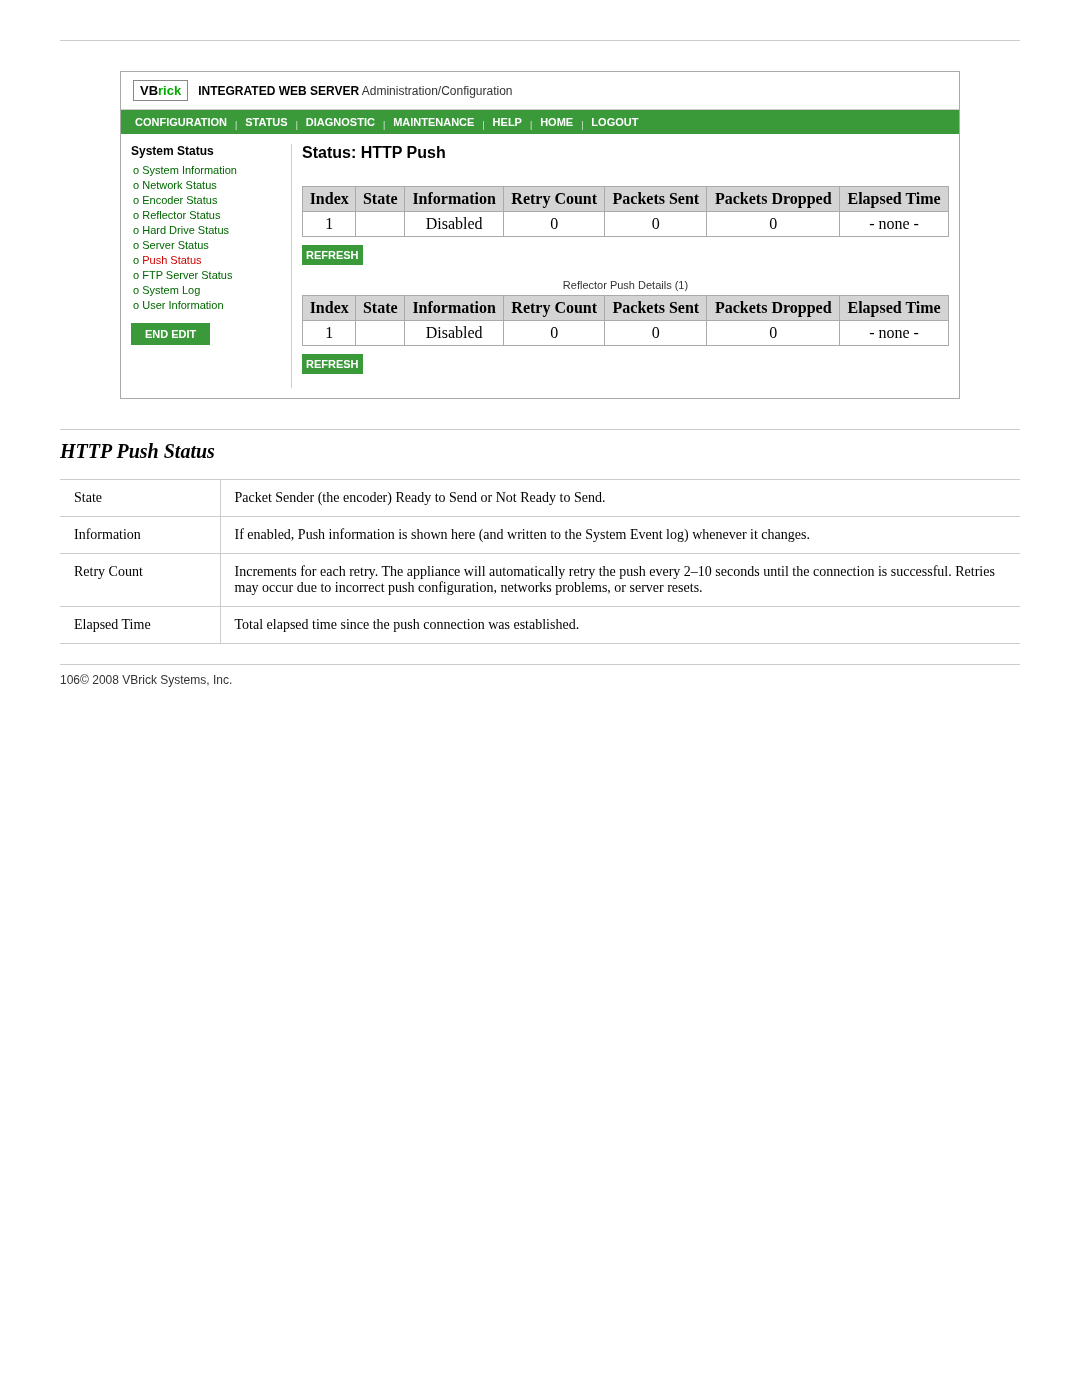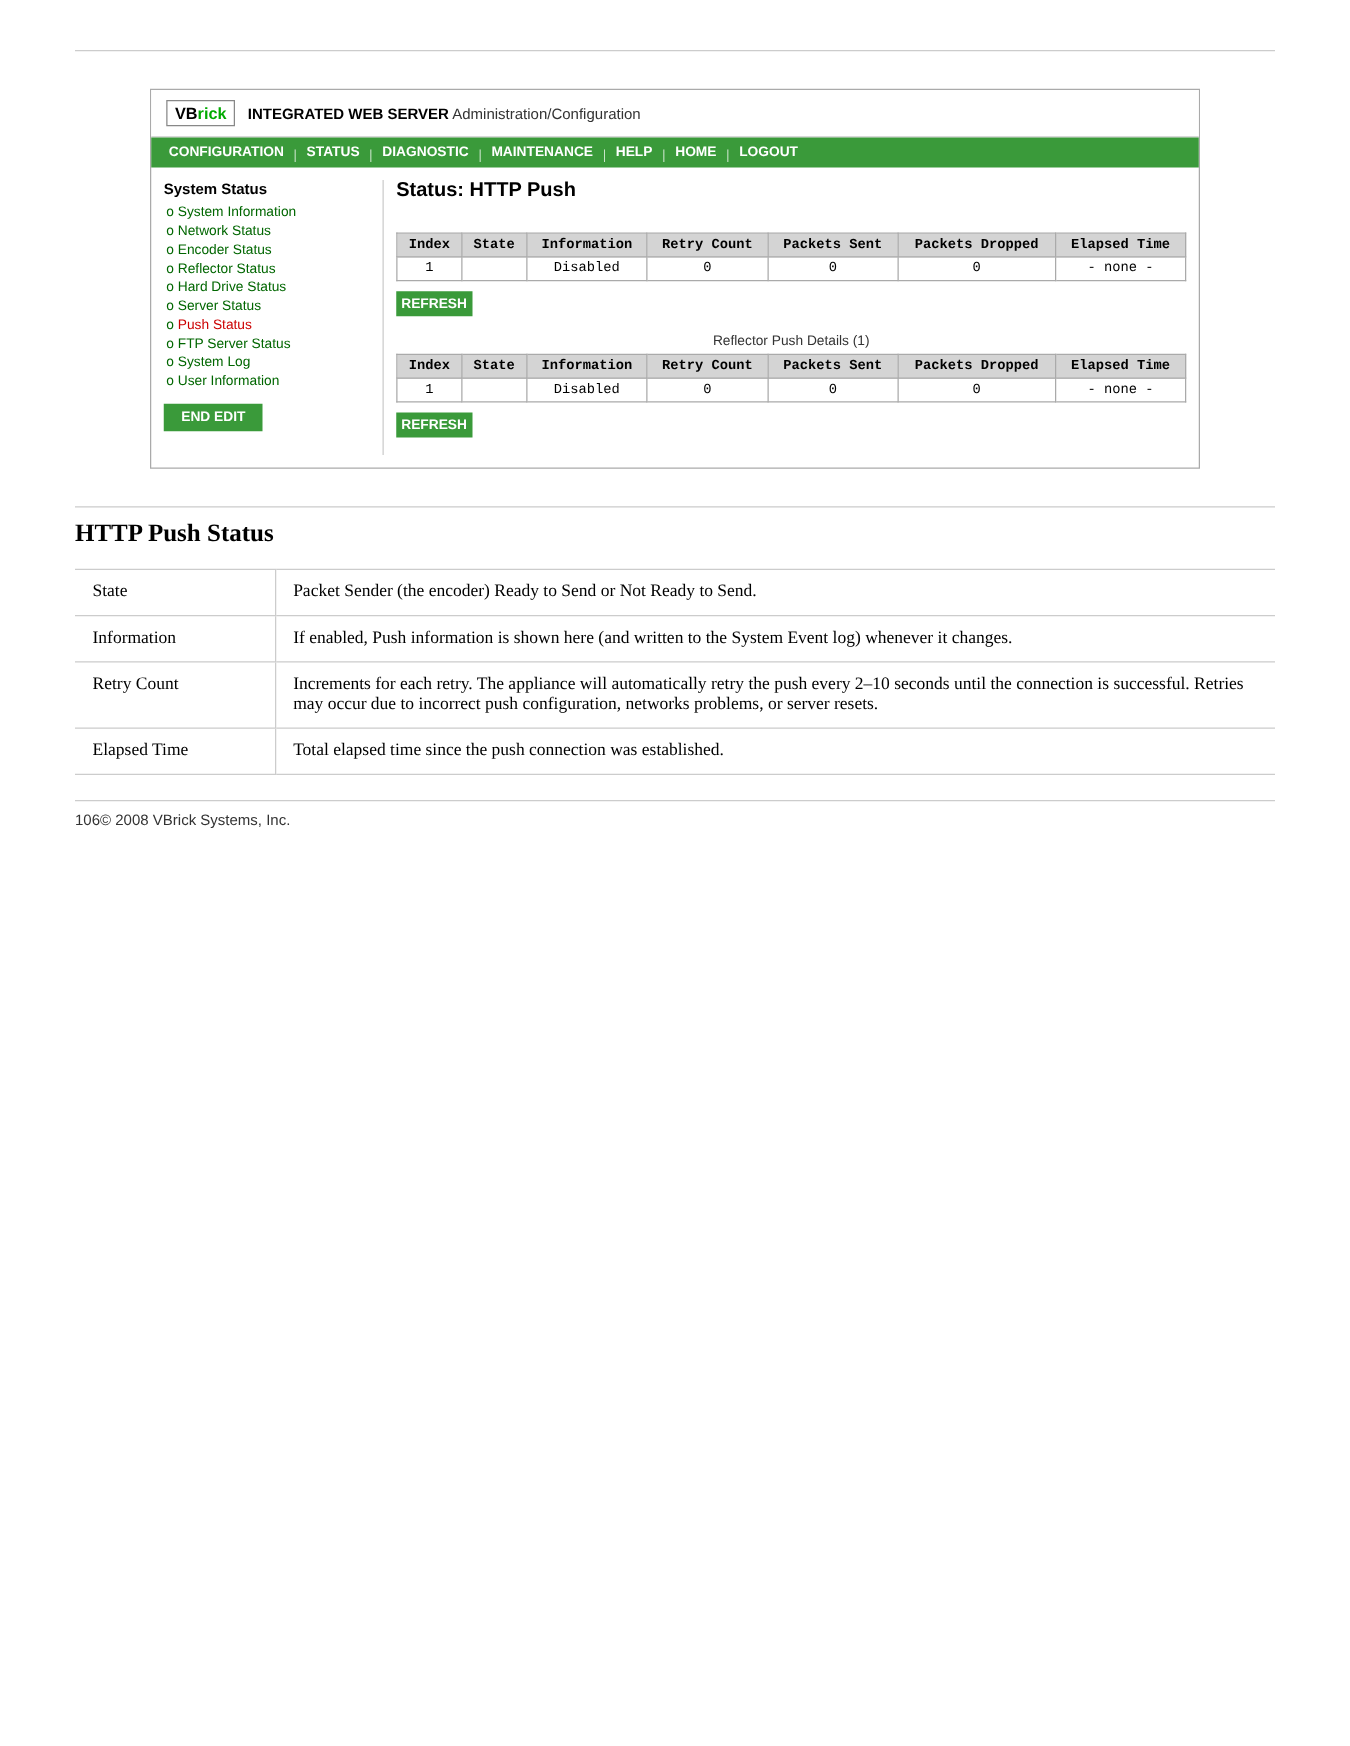--- a/index.html
+++ b/index.html
@@ -85,21 +85,21 @@
     .nav-separator {
       color: #fff;
       font-size: 11px;
       padding: 0 2px;
     }
 
     
     .main-content {
       display: flex;
       padding: 10px;
-      gap: 15px;
+      gap: 0;
     }
 
     
     .sidebar {
       width: 160px;
       flex-shrink: 0;
       padding-right: 10px;
     }
 
     .sidebar-title {
@@ -166,22 +166,22 @@
       font-family: Arial, sans-serif;
       font-size: 11px;
       text-align: center;
       margin-bottom: 4px;
       color: #333;
     }
 
     .push-table {
       width: 100%;
       border-collapse: collapse;
-      font-family: Liberation Mono, monospace;
-      font-size: 11px;
+      font-family: Liberation Serif, serif;
+      font-size: 16px;
     }
 
     .push-table th {
       background: #d4d4d4;
       border: 1px solid #aaa;
       padding: 3px 6px;
       text-align: center;
       font-weight: bold;
       color: #000;
     }
@@ -210,20 +210,21 @@
     .page-title-section {
       margin: 20px 0 10px 0;
       border-top: 1px solid #ccc;
       padding-top: 10px;
     }
 
     .page-main-title {
       font-family: Georgia, serif;
       font-size: 20px;
       font-weight: bold;
+      font-style: italic;
       margin-bottom: 16px;
       color: #000;
     }
 
     
     .def-table {
       width: 100%;
       border-collapse: collapse;
       font-family: Georgia, serif;
       font-size: 14px;

